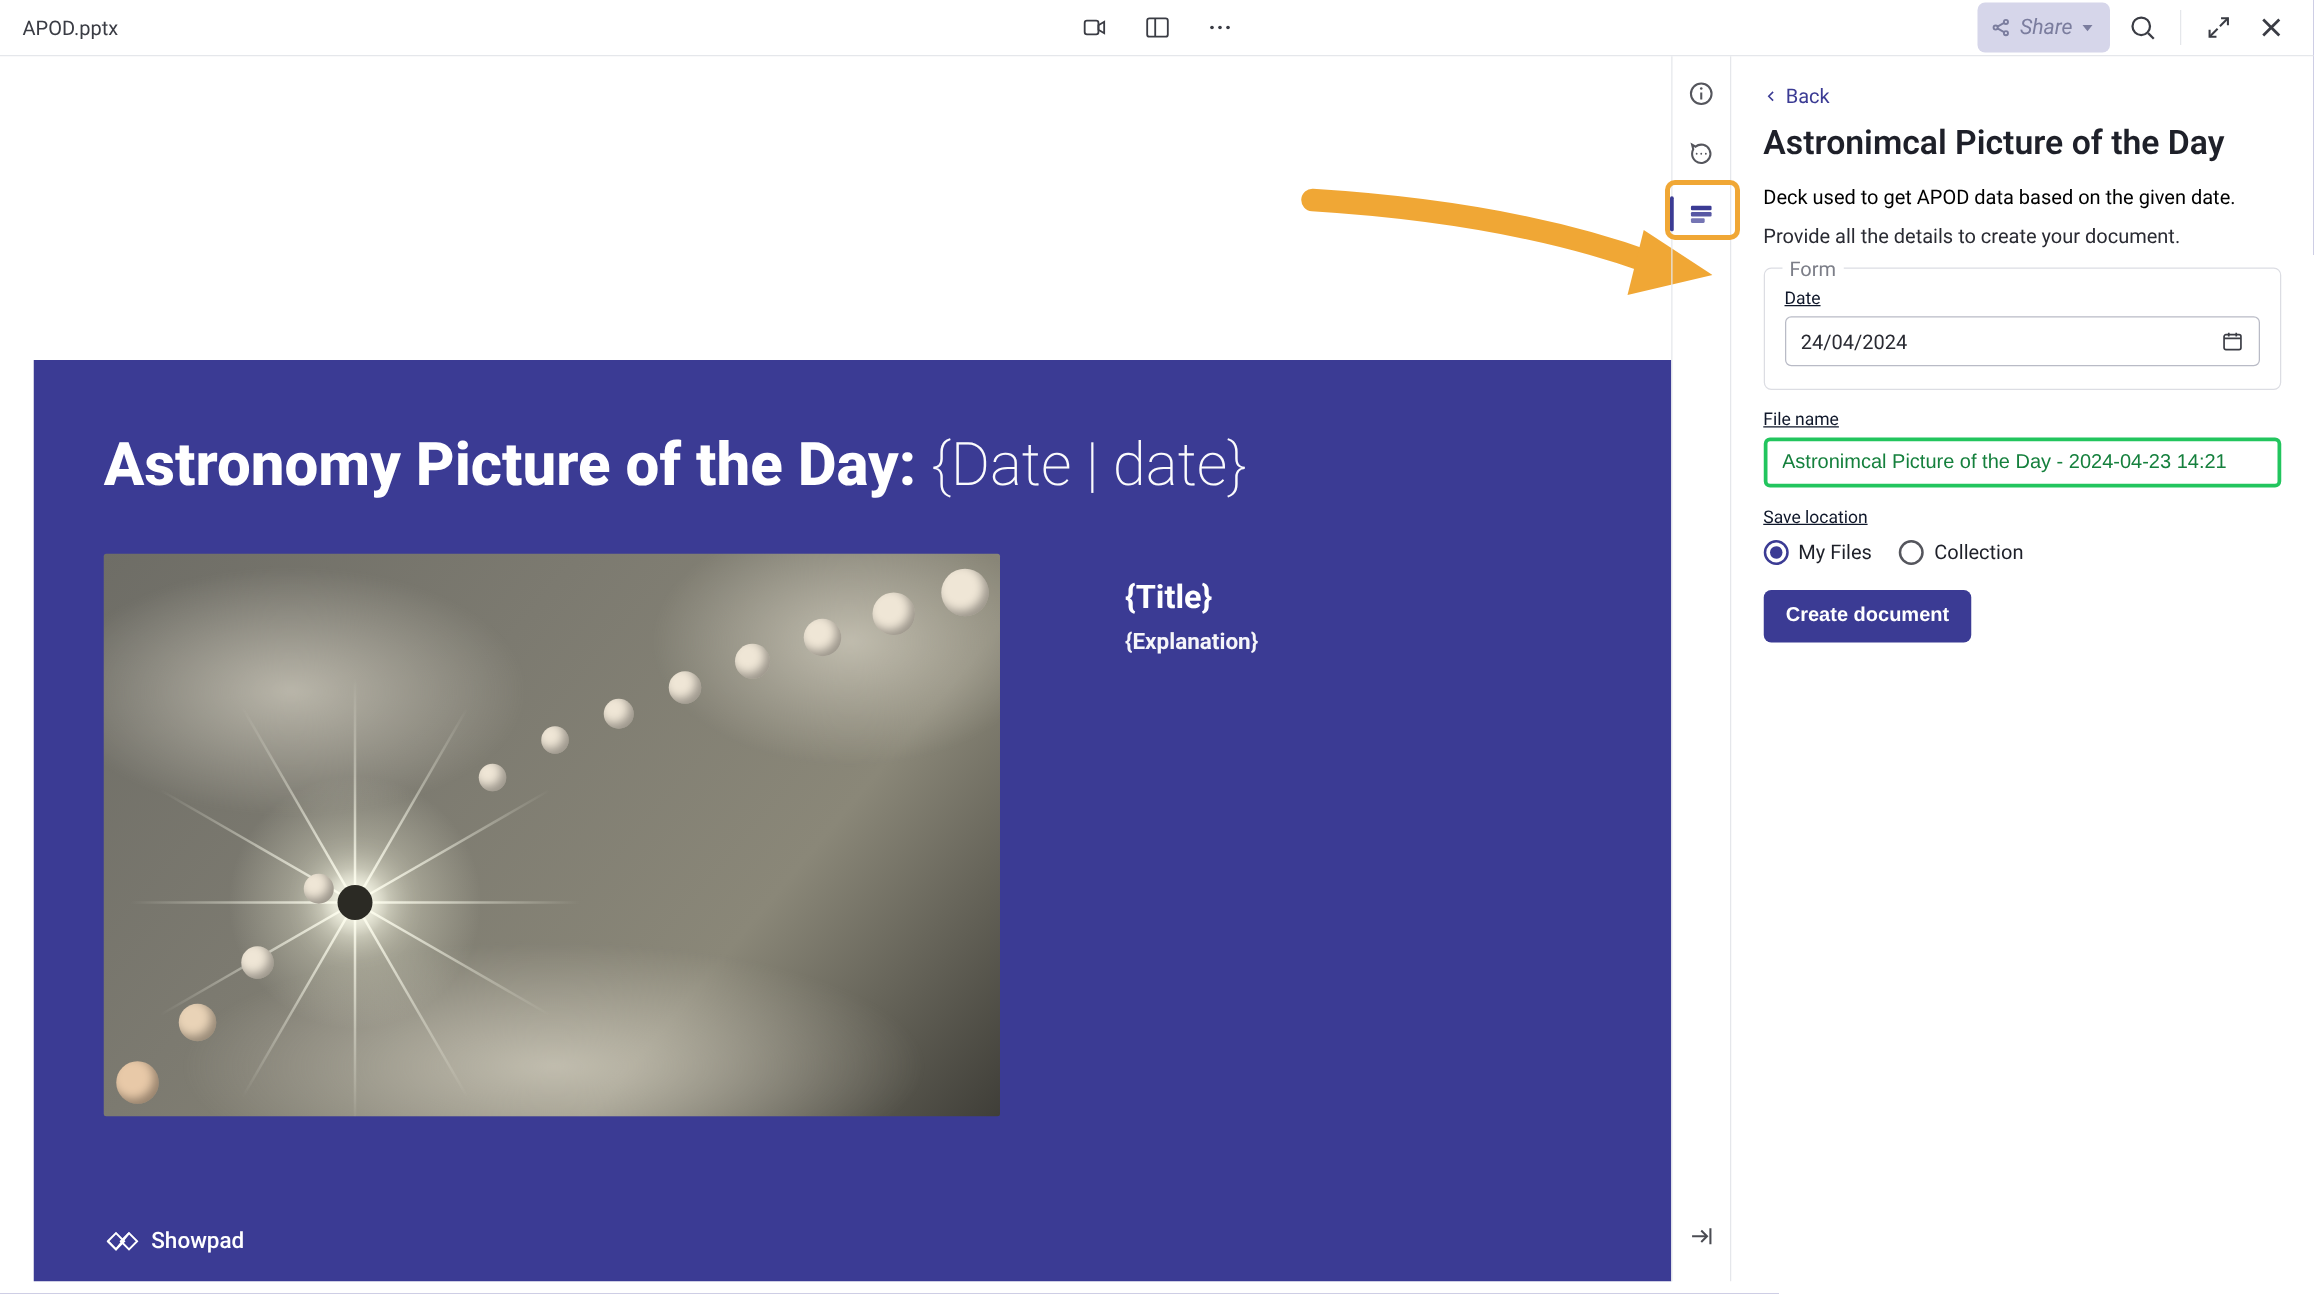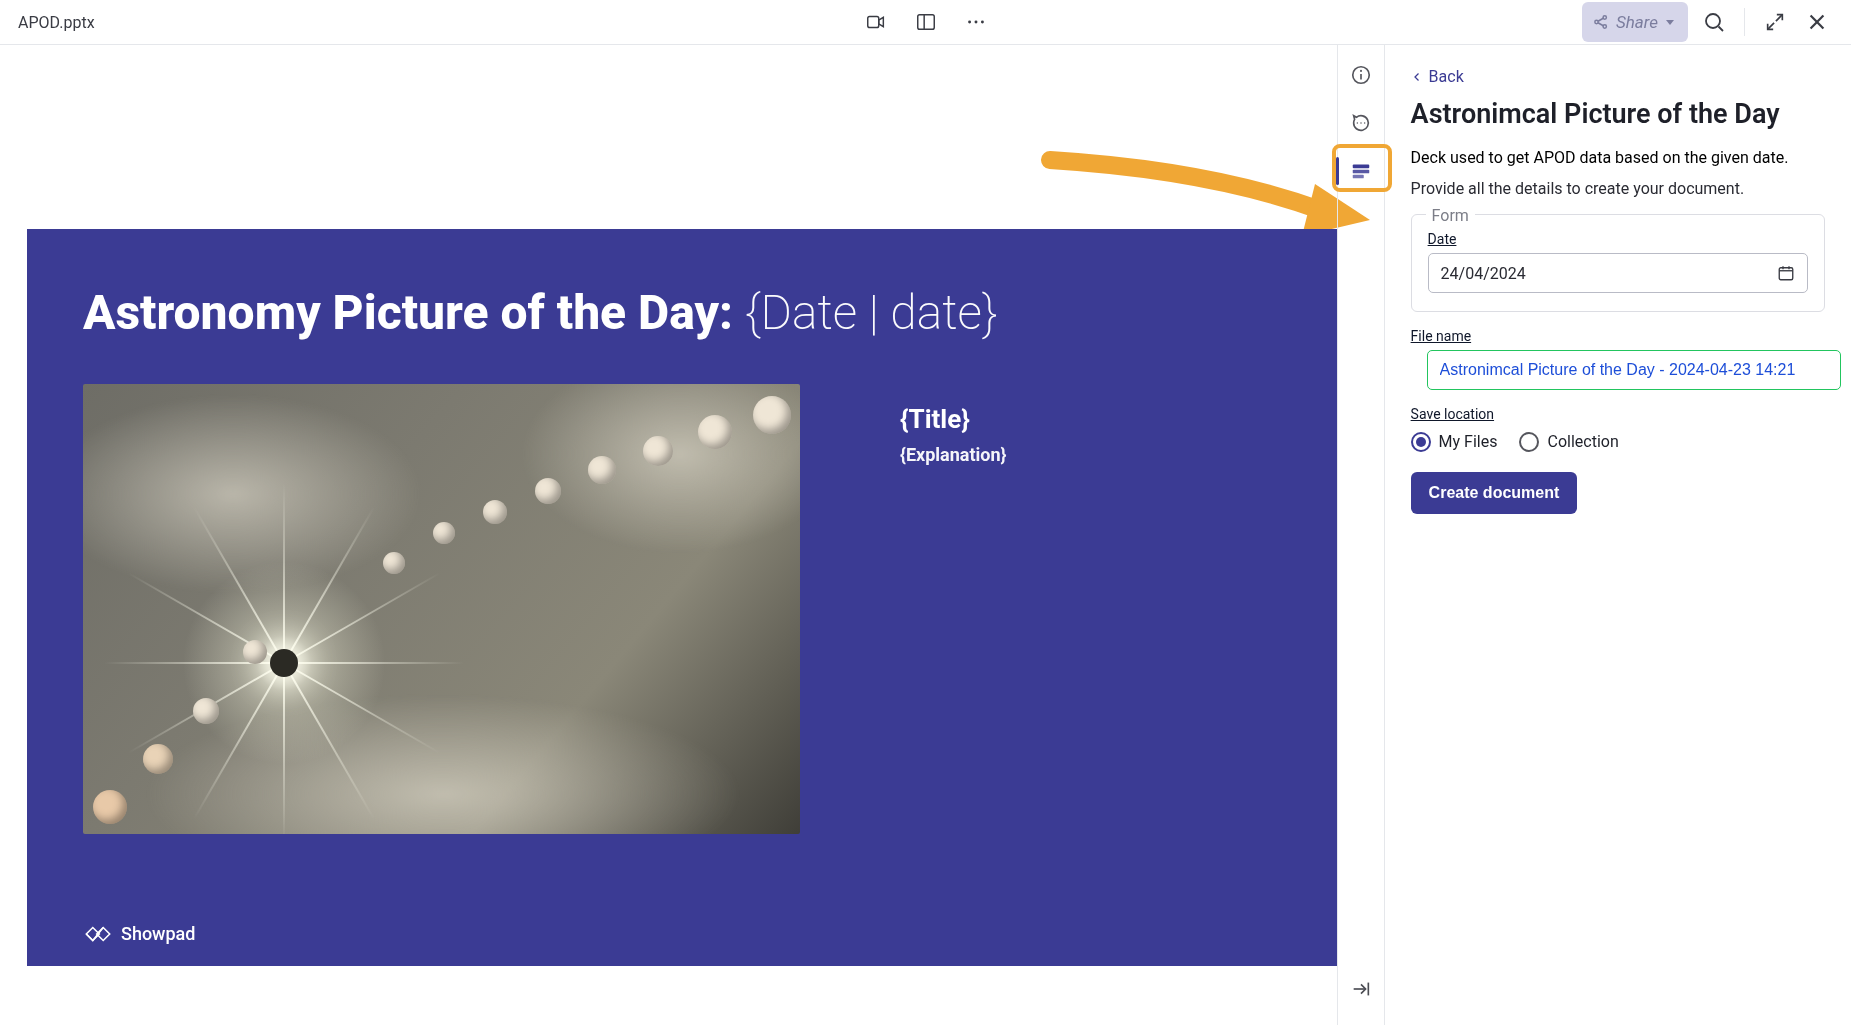--- a/index.html
+++ b/index.html
@@ -81,21 +81,21 @@
 
     
     .main {
       display: flex;
       height: calc(100% - 55px);
     }
     .preview-area {
       flex: 1 1 auto;
       position: relative;
       display: flex;
-      align-items: center;
+      align-items: flex-end;
       justify-content: center;
       padding-top: 125px;
       padding-left: 27px;
     }
     .slide {
       width: 1310px;
       height: 737px;
       background: #3b3b94;
       color: #fff;
       position: relative;
@@ -311,27 +311,26 @@
       display: flex;
       align-items: center;
       justify-content: space-between;
       font-size: 16px;
       color: #2a2b33;
       cursor: pointer;
     }
     .text-input {
       width: 100%;
       height: 40px;
-      border: 1px solid #22c55e;
+      border: 3px solid #22c55e;
       border-radius: 5px;
       padding: 0 12px;
       font-size: 16px;
-      color: #1d4ed8;
+      color: #15803d;
       outline: none;
-      margin-left: 16px;
     }
     .radio-row {
       display: flex;
       gap: 22px;
       margin-top: 10px;
       align-items: center;
     }
     .radio {
       display: flex;
       align-items: flex-start;

